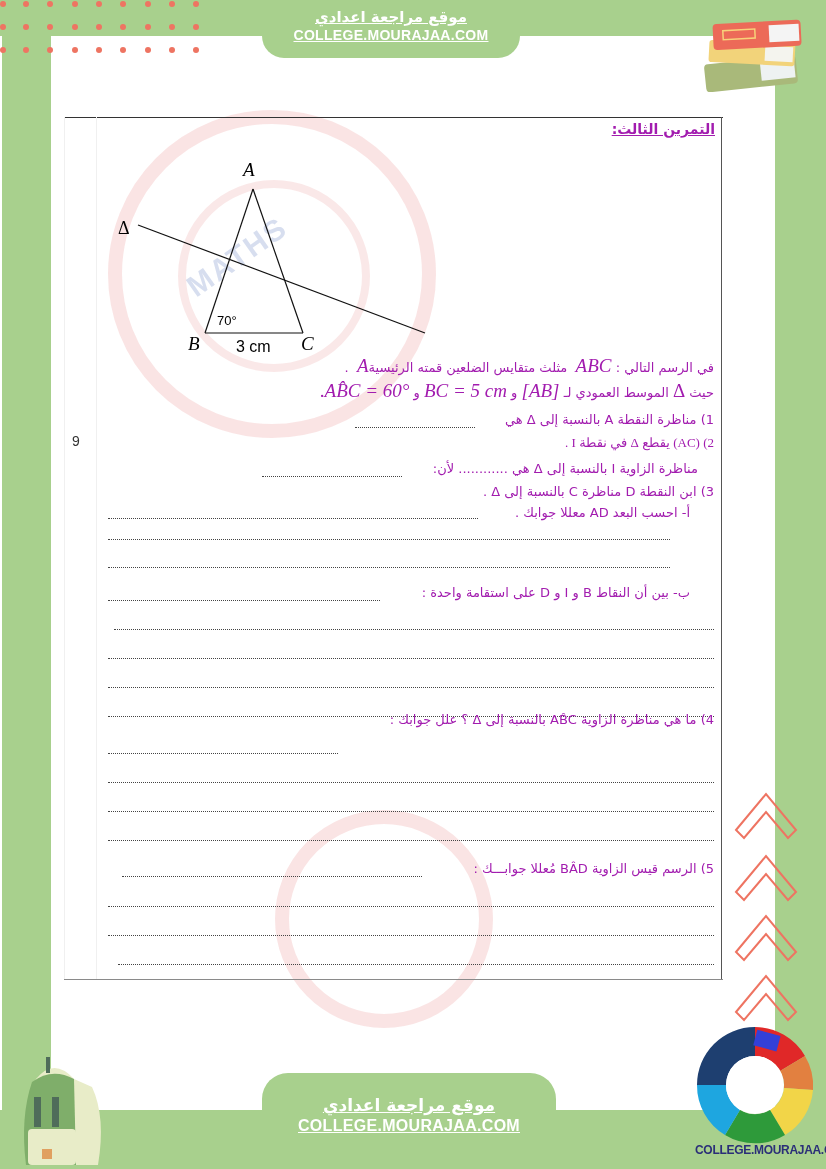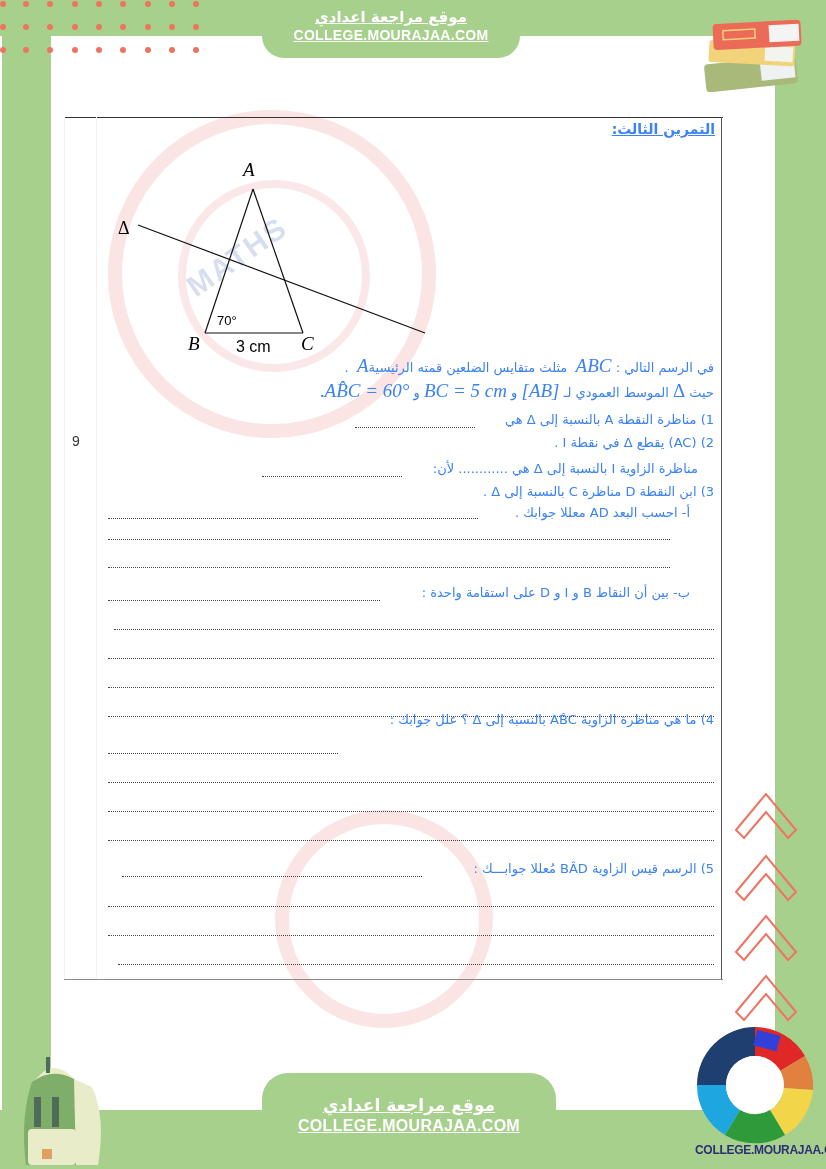--- a/index.html
+++ b/index.html
@@ -22,21 +22,21 @@
   #bottom-tab .en { font-size:16px; margin-top:2px; }
   .frame-top { position:absolute; left:64px; top:117px; width:659px; height:1px; background:#333; }
   .frame-right { position:absolute; left:721px; top:117px; width:1px; height:863px; background:#555; }
   .frame-bottom { position:absolute; left:64px; top:979px; width:659px; height:1px; background:#8a8a8a; }
   .col-line { position:absolute; top:117px; width:1px; height:862px; background:#f0f0f0; }
 
   .watermark { position:absolute; border-radius:50%; border:14px solid rgba(230,130,130,0.22); pointer-events:none; }
   .wm-inner { position:absolute; border-radius:50%; border:8px solid rgba(230,130,130,0.18); }
   .wm-text { position:absolute; color:rgba(140,160,210,0.35); font-weight:bold; transform:rotate(-35deg); font-size:30px; letter-spacing:2px; }
 
-  .rtl { direction:rtl; position:absolute; font-family:"DejaVu Sans", sans-serif; color:#3b82f6; font-size:13px; white-space:nowrap; }
+  .rtl { direction:rtl; position:absolute; font-family:"DejaVu Sans", sans-serif; color:#a21caf; font-size:13px; white-space:nowrap; }
   .math { font-family:"Liberation Serif", serif; font-style:italic; font-size:19px; }
   .mathn { font-family:"Liberation Serif", serif; font-size:19px; }
   .dotline { position:absolute; border-bottom:1px dotted #444; height:0; }
   .title { font-weight:bold; text-decoration:underline; font-size:14px; }
   .score { position:absolute; left:72px; top:433px; font-size:14px; color:#333; }
 
   .chev { position:absolute; }
   .books { position:absolute; left:695px; top:12px; width:110px; height:80px; }
   .backpack { position:absolute; left:14px; top:1057px; width:100px; height:115px; }
   .logo { position:absolute; left:695px; top:1025px; width:120px; height:120px; }
@@ -140,21 +140,21 @@
   <span>و</span>
   <span class="math" style="direction:ltr;unicode-bidi:embed;">AB̂C = 60°</span><span class="mathn">.</span>
 </div>
 
 <div class="rtl" style="right:112px;top:412px;">
   <span>1)</span>
   <span>مناظرة النقطة A بالنسبة إلى Δ هي</span>
 </div>
 <div class="dotline" style="left:355px;top:427px;width:120px;"></div>
 
-<div class="rtl" style="right:112px;top:435px;">
+<div class="rtl" style="right:112px;top:435px;font-family:Liberation Serif, serif;">
   <span>2)</span>
   <span>(AC) يقطع Δ في نقطة I .</span>
 </div>
 
 <div class="rtl" style="right:128px;top:461px;">
   <span>مناظرة الزاوية I بالنسبة إلى Δ هي ............ لأن:</span>
 </div>
 <div class="dotline" style="left:262px;top:476px;width:140px;"></div>
 
 <div class="rtl" style="right:112px;top:484px;">

